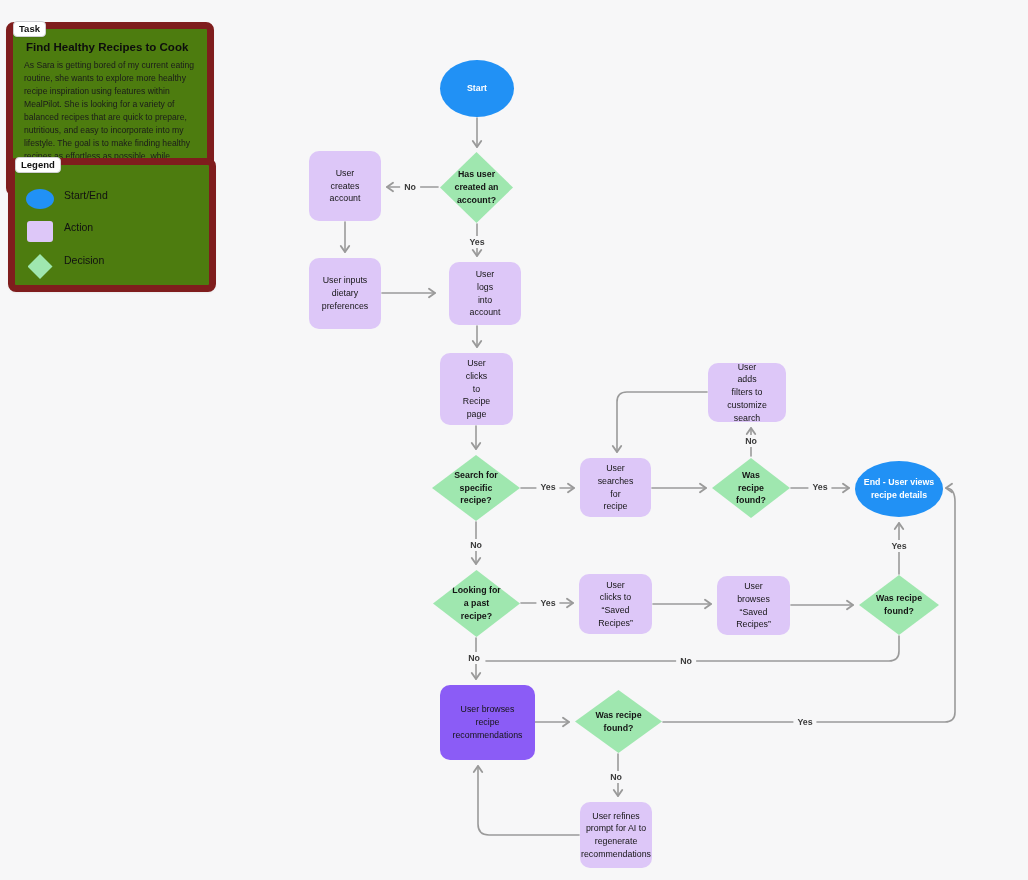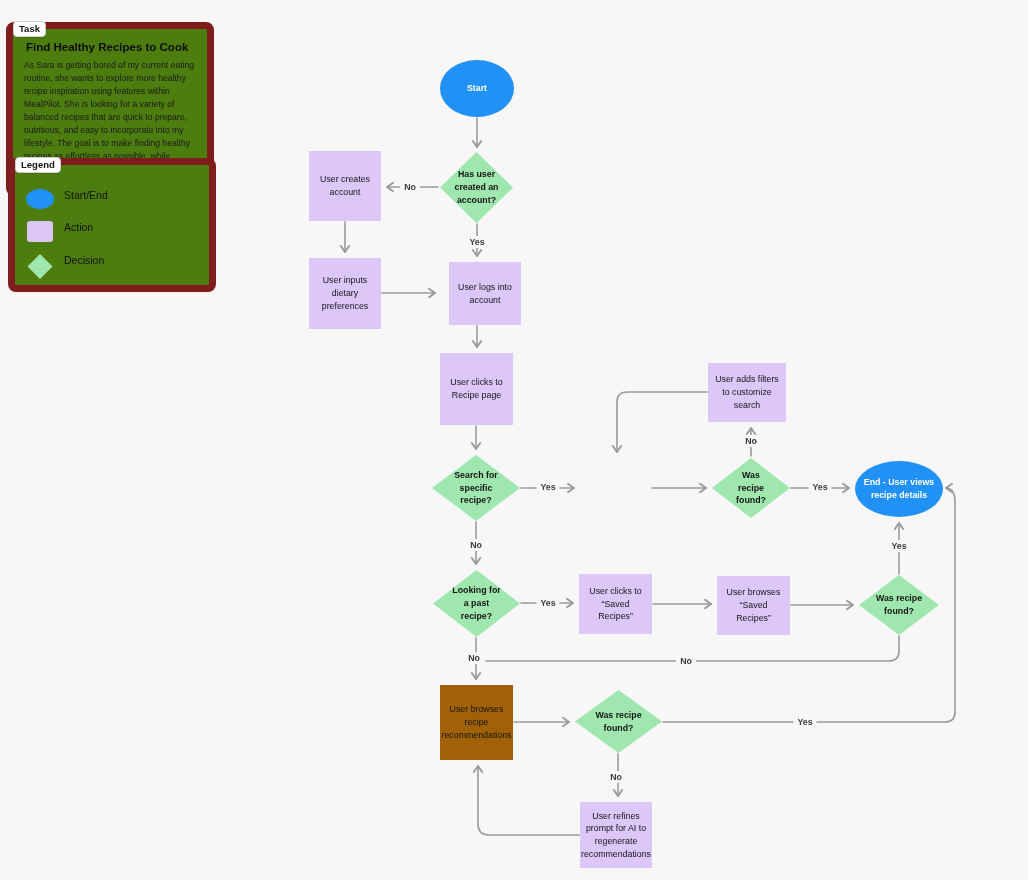--- a/index.html
+++ b/index.html
@@ -73,22 +73,22 @@
     box-sizing:border-box;
     font-weight:400;
   }
   .node.oval{
     border-radius:50%;
     color:#ffffff;
     font-weight:600;
     padding:4px 8px;
   }
   .node.action{
-    border-radius:0;
-    padding:4px 7px;
+    border-radius:10px;
+    padding:4px 22px;
   }
   .node.decision{
     clip-path:polygon(50% 0,100% 50%,50% 100%,0 50%);
     padding:4px 16px;
     font-weight:bold;
   }
   
   .elabel{
     position:absolute;
     transform:translate(-50%,-50%);
@@ -143,36 +143,37 @@
   <div class="node action" style="left:309px;top:151px;width:72px;height:70px;background:#ddc7f8;">User creates account</div>
 
   <div class="node action" style="left:309px;top:258px;width:72px;height:71px;background:#ddc7f8;">User inputs dietary preferences</div>
 
   <div class="node action" style="left:441px;top:262px;width:72px;height:63px;background:#ddc7f8;margin-left:8px;">User logs into account</div>
 
   <div class="node action" style="left:440px;top:353px;width:73px;height:72px;background:#ddc7f8;">User clicks to Recipe page</div>
 
   <div class="node decision" style="left:432px;top:455px;width:88px;height:66px;background:#9fe7af;">Search for specific recipe?</div>
 
+  <div class="node action" style="left:580px;top:458px;width:71px;height:59px;background:#ddc7f8;">User searches for recipe</div>
 
   <div class="node action" style="left:708px;top:363px;width:78px;height:59px;background:#ddc7f8;">User adds filters to customize search</div>
 
   <div class="node decision" style="left:712px;top:458px;width:78px;height:60px;background:#9fe7af;">Was recipe found?</div>
 
   <div class="node oval" style="left:855px;top:461px;width:88px;height:56px;background:#2191f5;">End - User views recipe details</div>
 
   <div class="node decision" style="left:433px;top:570px;width:87px;height:67px;">Looking for a past recipe?</div>
 
   <div class="node action" style="left:579px;top:574px;width:73px;height:60px;background:#ddc7f8;">User clicks to “Saved Recipes”</div>
 
   <div class="node action" style="left:717px;top:576px;width:73px;height:59px;background:#ddc7f8;">User browses “Saved Recipes”</div>
 
   <div class="node decision" style="left:859px;top:575px;width:80px;height:60px;background:#9fe7af;">Was recipe found?</div>
 
-  <div class="node action" style="left:440px;top:685px;width:73px;height:75px;background:#a16207;">User browses recipe recommendations</div>
+  <div class="node action" style="left:440px;top:685px;width:95px;height:75px;background:#8b5cf6;">User browses recipe recommendations</div>
 
   <div class="node decision" style="left:575px;top:690px;width:87px;height:63px;background:#9fe7af;">Was recipe found?</div>
 
   <div class="node action" style="left:580px;top:802px;width:72px;height:66px;background:#ddc7f8;">User refines prompt for AI to regenerate recommendations</div>
 
   <style>.node.decision{background:#9fe7af;}</style>
 
   <div class="elabel" style="left:410px;top:187px;">No</div>
   <div class="elabel" style="left:477px;top:242px;">Yes</div>
   <div class="elabel" style="left:548px;top:487px;">Yes</div>

